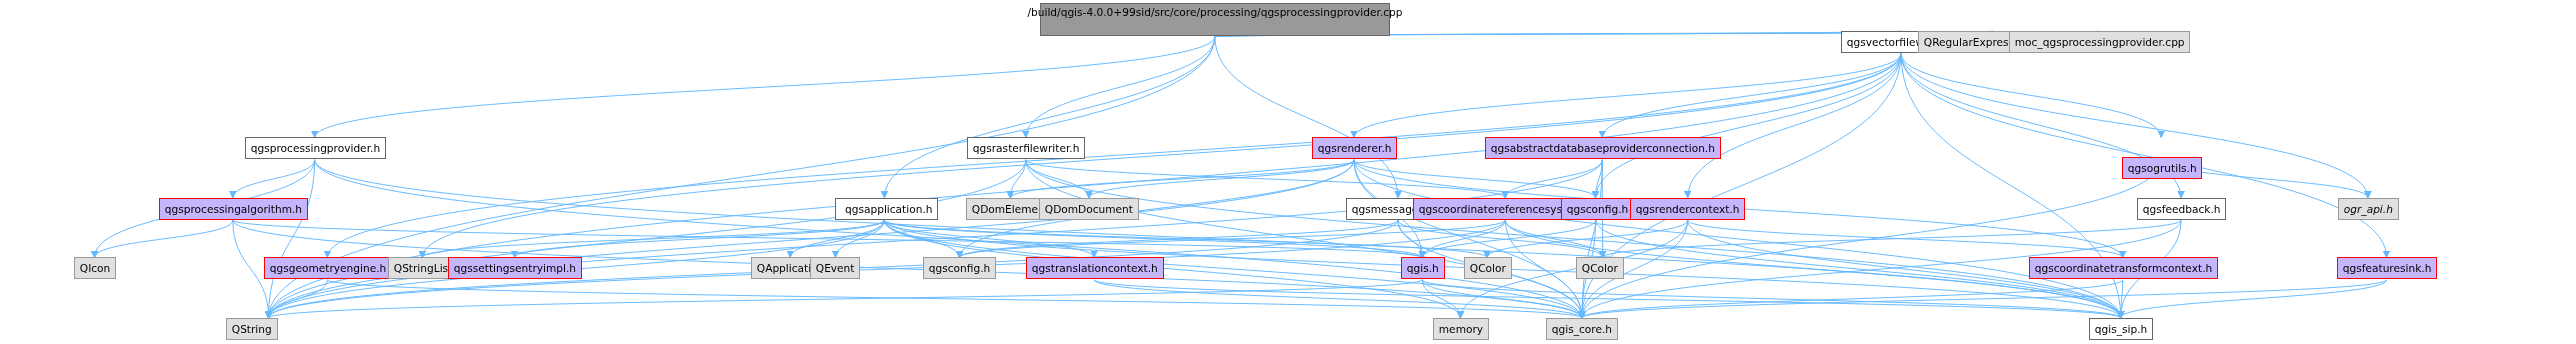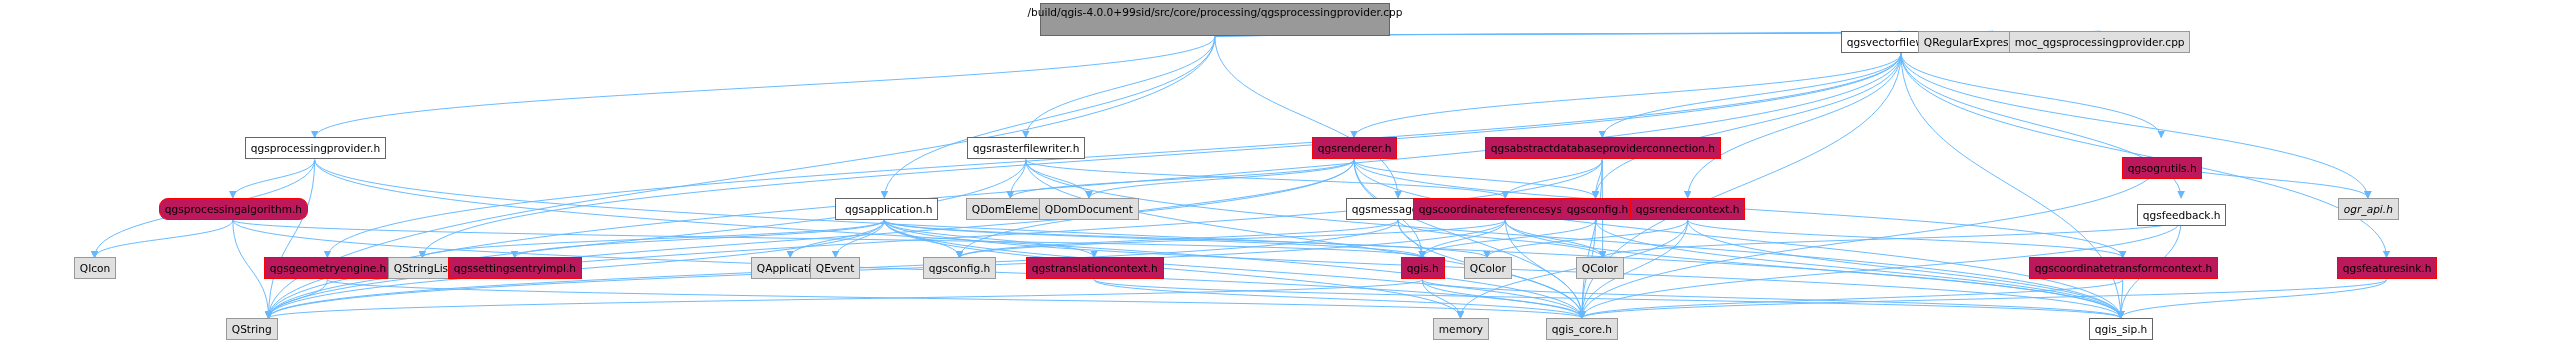--- a/index.html
+++ b/index.html
@@ -4,21 +4,21 @@
 <style>
   html, body { margin: 0; padding: 0; background: #ffffff; }
   body { width: 2576px; height: 345px; position: relative; overflow: hidden;
          font-family: "DejaVu Sans", sans-serif; }
   #edges { position: absolute; left: 0; top: 0; width: 2576px; height: 345px; }
   .node { position: absolute; box-sizing: border-box; height: 22px;
           display: flex; align-items: center; justify-content: center;
           font-size: 10.6px; color: #000; white-space: nowrap; padding: 0 4.8px; }
   .node.plain { background: #ffffff; border: 0.8px solid #666666; }
   .node.ext   { background: #e0e0e0; border: 0.8px solid #999999; }
-  .node.red   { background: #be185d; border: 0.8px solid #ff0000; }
+  .node.red   { background: #c4b5fd; border: 0.8px solid #ff0000; }
   .node.root  { background: #999999; border: 0.8px solid #666666; height: 33px;
                 flex-direction: row; align-items: flex-start; padding: 1.6px 6.4px; line-height: 13.5px; }
 </style>
 </head>
 <body>
 
 <svg id="edges" xmlns="http://www.w3.org/2000/svg" viewBox="0 0 3242 434" width="2576" height="345">
   <defs>
     <marker id="arrow" viewBox="0 0 10 10" refX="9" refY="5" markerWidth="8" markerHeight="8" orient="auto">
       <path d="M0,0 L10,5 L0,10 z" fill="#63b8ff"></path>
@@ -132,29 +132,29 @@
     <span>/src/core/processing/qgsprocessingprovider.cpp</span>
   </div>
   <div class="node plain" style="left: 1841px; top: 31px; width: auto;">qgsvectorfilewriter.h</div>
   <div class="node ext" style="left: 1918px; top: 31px; width: auto;">QRegularExpressionMatch</div>
   <div class="node ext" style="left: 2009px; top: 31px; width: auto;">moc_qgsprocessingprovider.cpp</div>
   <div class="node plain" style="left: 245px; top: 137px; width: auto;">qgsprocessingprovider.h</div>
   <div class="node plain" style="left: 967px; top: 137px; width: auto;">qgsrasterfilewriter.h</div>
   <div class="node red" style="left: 1312px; top: 137px; width: auto;">qgsrenderer.h</div>
   <div class="node red" style="left: 1485px; top: 137px; width: auto;">qgsabstractdatabaseproviderconnection.h</div>
   <div class="node red" style="left: 2122px; top: 137px; width: auto; margin-top: 20px;">qgsogrutils.h</div>
-  <div class="node red" style="left: 159px; top: 198px; width: auto; border-radius: 9px;">qgsprocessingalgorithm.h</div>
+  <div class="node red" style="left: 159px; top: 198px; width: auto;">qgsprocessingalgorithm.h</div>
   <div class="node plain" style="left: 835px; top: 198px; width: auto; padding-left: 9px;">qgsapplication.h</div>
   <div class="node ext" style="left: 966px; top: 198px; width: auto;">QDomElement</div>
   <div class="node ext" style="left: 1039px; top: 198px; width: auto;">QDomDocument</div>
   <div class="node plain" style="left: 1346px; top: 198px; width: auto;">qgsmessagelog.h</div>
   <div class="node red" style="left: 1413px; top: 198px; width: auto;">qgscoordinatereferencesystem.h</div>
   <div class="node red" style="left: 1561px; top: 198px; width: auto;">qgsconfig.h</div>
   <div class="node red" style="left: 1630px; top: 198px; width: auto;">qgsrendercontext.h</div>
-  <div class="node plain" style="left: 2137px; top: 204px; width: auto; text-align: center;">qgsfeedback.h</div>
+  <div class="node plain" style="left: 2137px; top: 198px; width: auto; text-align: center;">qgsfeedback.h</div>
   <div class="node ext" style="left: 2338px; top: 198px; width: auto; font-style: italic;">ogr_api.h</div>
   <div class="node ext" style="left: 74px; top: 257px; width: auto;">QIcon</div>
   <div class="node red" style="left: 264px; top: 257px; width: auto;">qgsgeometryengine.h</div>
   <div class="node ext" style="left: 388px; top: 257px; width: auto;">QStringList</div>
   <div class="node red" style="left: 448px; top: 257px; width: auto;">qgssettingsentryimpl.h</div>
   <div class="node ext" style="left: 751px; top: 257px; width: auto;">QApplication</div>
   <div class="node ext" style="left: 810px; top: 257px; width: auto;">QEvent</div>
   <div class="node ext" style="left: 923px; top: 257px; width: auto;">qgsconfig.h</div>
   <div class="node red" style="left: 1026px; top: 257px; width: auto;">qgstranslationcontext.h</div>
   <div class="node red" style="left: 1401px; top: 257px; width: auto;">qgis.h</div>

